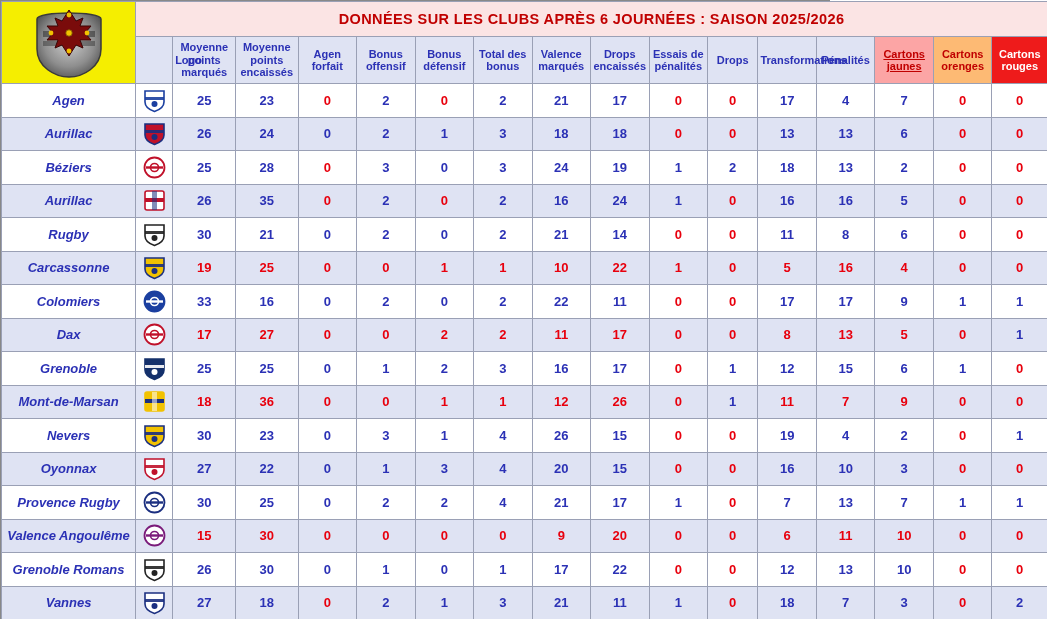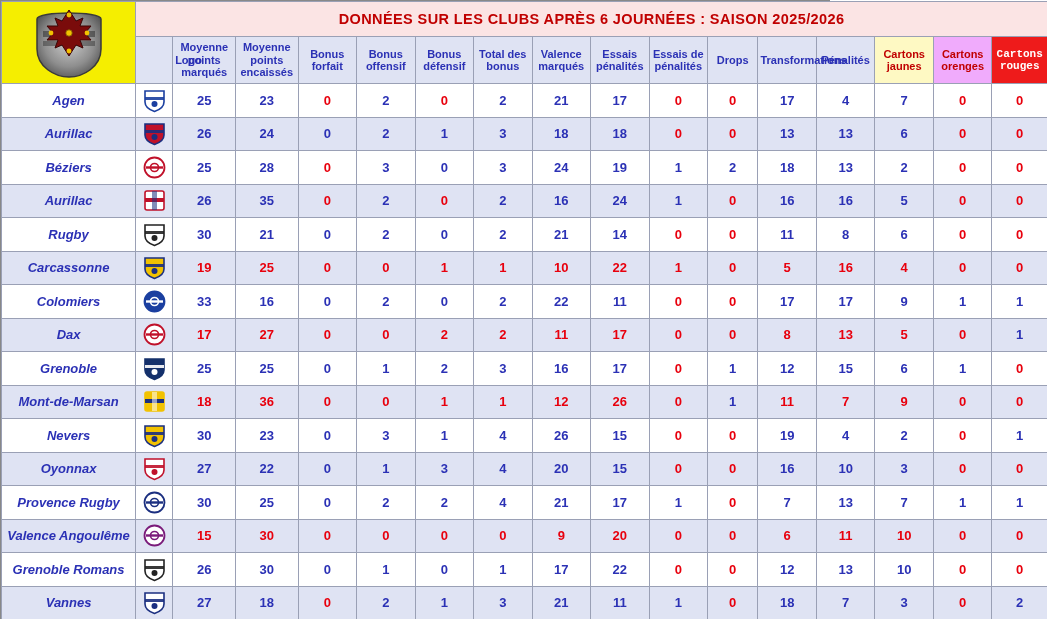--- a/index.html
+++ b/index.html
@@ -51,23 +51,23 @@
   
   .colhead{
     height:44px;
     font-size:11px;
     line-height:12.5px;
     background:#dfe3f3;
     color:#2b31b5;
     padding:1px 2px;
   }
   .colhead.logo-h{background:#dfe3f3;color:#2b31b5;padding-left:39px;}
-  .colhead.jaunes{background:#fef9c3;color:#c00000;}
-  .colhead.orenges{background:#f0abfc;color:#c00000;}
-  .colhead.rouges{background:#ee1b1b;color:#ffffff;font-family:Liberation Mono, monospace;}
+  .colhead.jaunes{background:#fca5a5;color:#c00000;text-decoration:underline;}
+  .colhead.orenges{background:#fdba74;color:#c00000;}
+  .colhead.rouges{background:#ee1b1b;color:#ffffff;}
 
   
   tbody tr{height:33.5px;}
   tbody tr.odd td{background:#ffffff;}
   tbody tr.even td{background:#dfe3f3;}
 
   td.club{
     color:#2b31b5;
     font-size:13px;
     text-align:center;
@@ -147,26 +147,26 @@
             <circle cx="56" cy="44" r="2.4" fill="#f2c200"></circle>
           </svg>
         </div>
       </td>
       <td class="title-cell" colspan="16">DONNÉES SUR LES CLUBS APRÈS 6 JOURNÉES : SAISON 2025/2026</td>
     </tr>
     <tr>
       <th class="colhead logo-h">Logo</th>
       <th class="colhead">Moyenne points marqués</th>
       <th class="colhead">Moyenne points encaissés</th>
-      <th class="colhead">Bonus forfait</th>
+      <th class="colhead">Agen forfait</th>
       <th class="colhead">Bonus offensif</th>
       <th class="colhead">Bonus défensif</th>
       <th class="colhead">Total des bonus</th>
       <th class="colhead">Valence marqués</th>
-      <th class="colhead">Essais pénalités</th>
+      <th class="colhead">Drops encaissés</th>
       <th class="colhead">Essais de pénalités</th>
       <th class="colhead">Drops</th>
       <th class="colhead">Transformations</th>
       <th class="colhead">Pénalités</th>
       <th class="colhead jaunes">Cartons jaunes</th>
       <th class="colhead orenges">Cartons orenges</th>
       <th class="colhead rouges">Cartons rouges</th>
     </tr>
   </thead>
   <tbody id="tbody">

